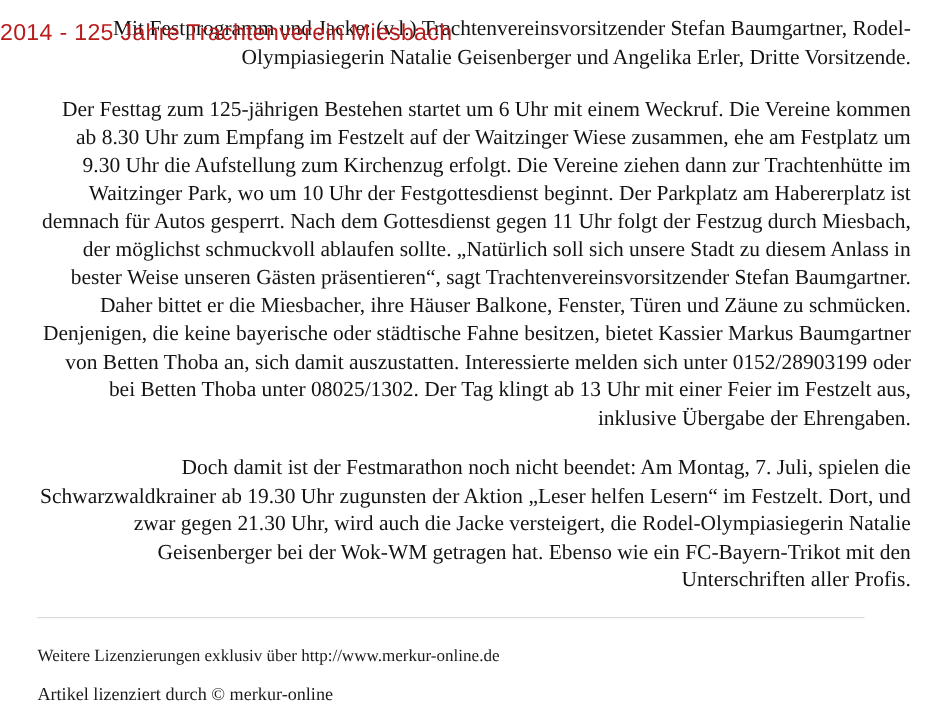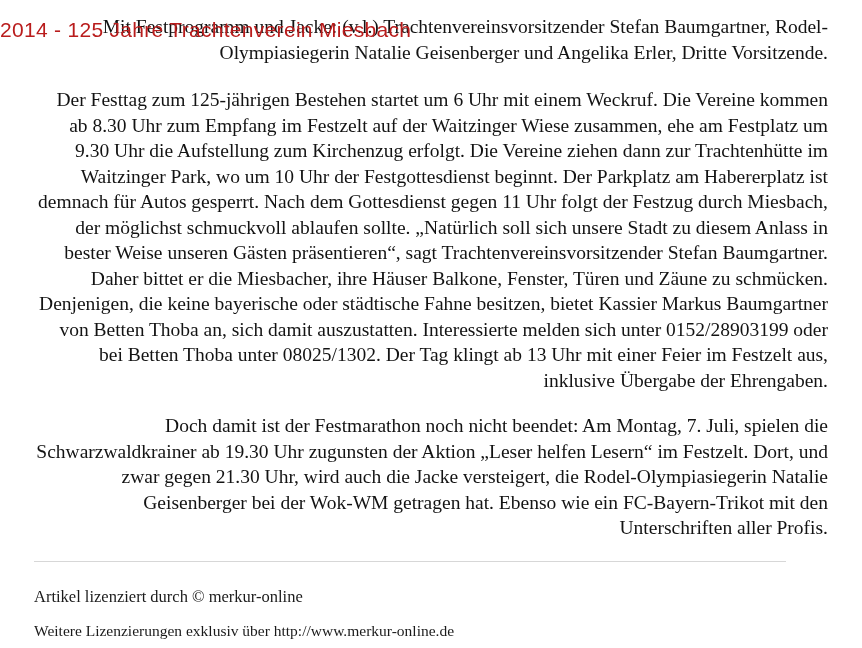--- a/index.html
+++ b/index.html
@@ -85,18 +85,18 @@
   <div class="content">
 
     <p class="para lead">Mit Festprogramm und Jacke: (v.l.) Trachtenvereinsvorsitzender Stefan Baumgartner, Rodel-Olympiasiegerin Natalie Geisenberger und Angelika Erler, Dritte Vorsitzende.</p>
 
     <p class="para">Der Festtag zum 125-jährigen Bestehen startet um 6 Uhr mit einem Weckruf. Die Vereine kommen ab 8.30 Uhr zum Empfang im Festzelt auf der Waitzinger Wiese zusammen, ehe am Festplatz um 9.30 Uhr die Aufstellung zum Kirchenzug erfolgt. Die Vereine ziehen dann zur Trachtenhütte im Waitzinger Park, wo um 10 Uhr der Festgottesdienst beginnt. Der Parkplatz am Haberer­platz ist demnach für Autos gesperrt. Nach dem Gottesdienst gegen 11 Uhr folgt der Festzug durch Miesbach, der möglichst schmuckvoll ablaufen sollte. „Natürlich soll sich unsere Stadt zu diesem Anlass in bester Weise unseren Gästen präsentieren“, sagt Trachtenvereinsvorsitzender Stefan Baumgartner. Daher bittet er die Miesbacher, ihre Häuser Balkone, Fenster, Türen und Zäune zu schmücken. Denjenigen, die keine bayerische oder städtische Fahne besitzen, bietet Kassier Markus Baumgartner von Betten Thoba an, sich damit auszustatten. Interessierte melden sich unter 0152/28903199 oder bei Betten Thoba unter 08025/1302. Der Tag klingt ab 13 Uhr mit einer Feier im Festzelt aus, inklusive Übergabe der Ehrengaben.</p>
 
     <p class="para">Doch damit ist der Festmarathon noch nicht beendet: Am Montag, 7. Juli, spielen die Schwarzwaldkrainer ab 19.30 Uhr zugunsten der Aktion „Leser helfen Lesern“ im Festzelt. Dort, und zwar gegen 21.30 Uhr, wird auch die Jacke versteigert, die Rodel-Olympiasiegerin Natalie Geisenberger bei der Wok-WM getragen hat. Ebenso wie ein FC-Bayern-Trikot mit den Unterschriften aller Profis.</p>
 
     <hr class="divider">
 
+    <p class="footer-line second">Weitere Lizenzierungen exklusiv über http://www.merkur-online.de</p>
+
     <p class="footer-line">Artikel lizenziert durch © merkur-online</p>
-
-    <p class="footer-line second">Weitere Lizenzierungen exklusiv über http://www.merkur-online.de</p>
 
   </div>
 </div>
 
 </body></html>

